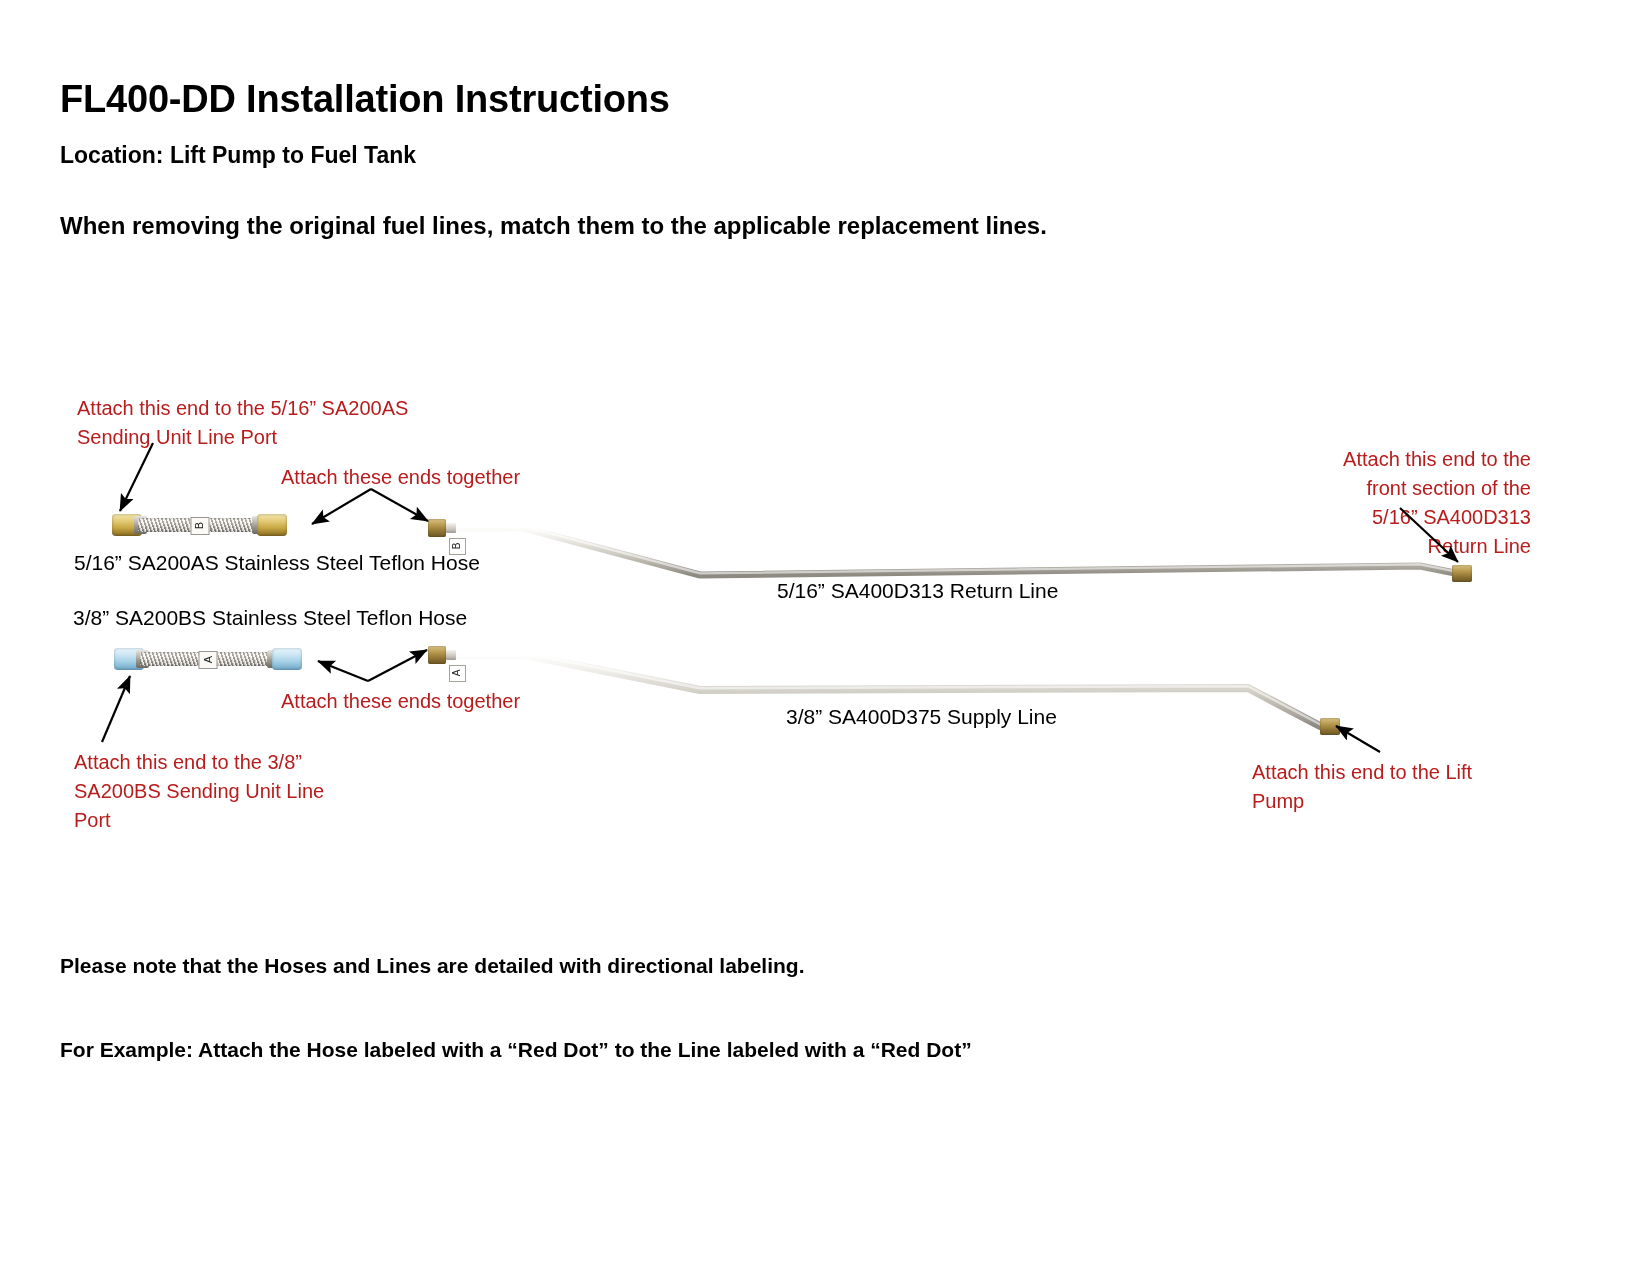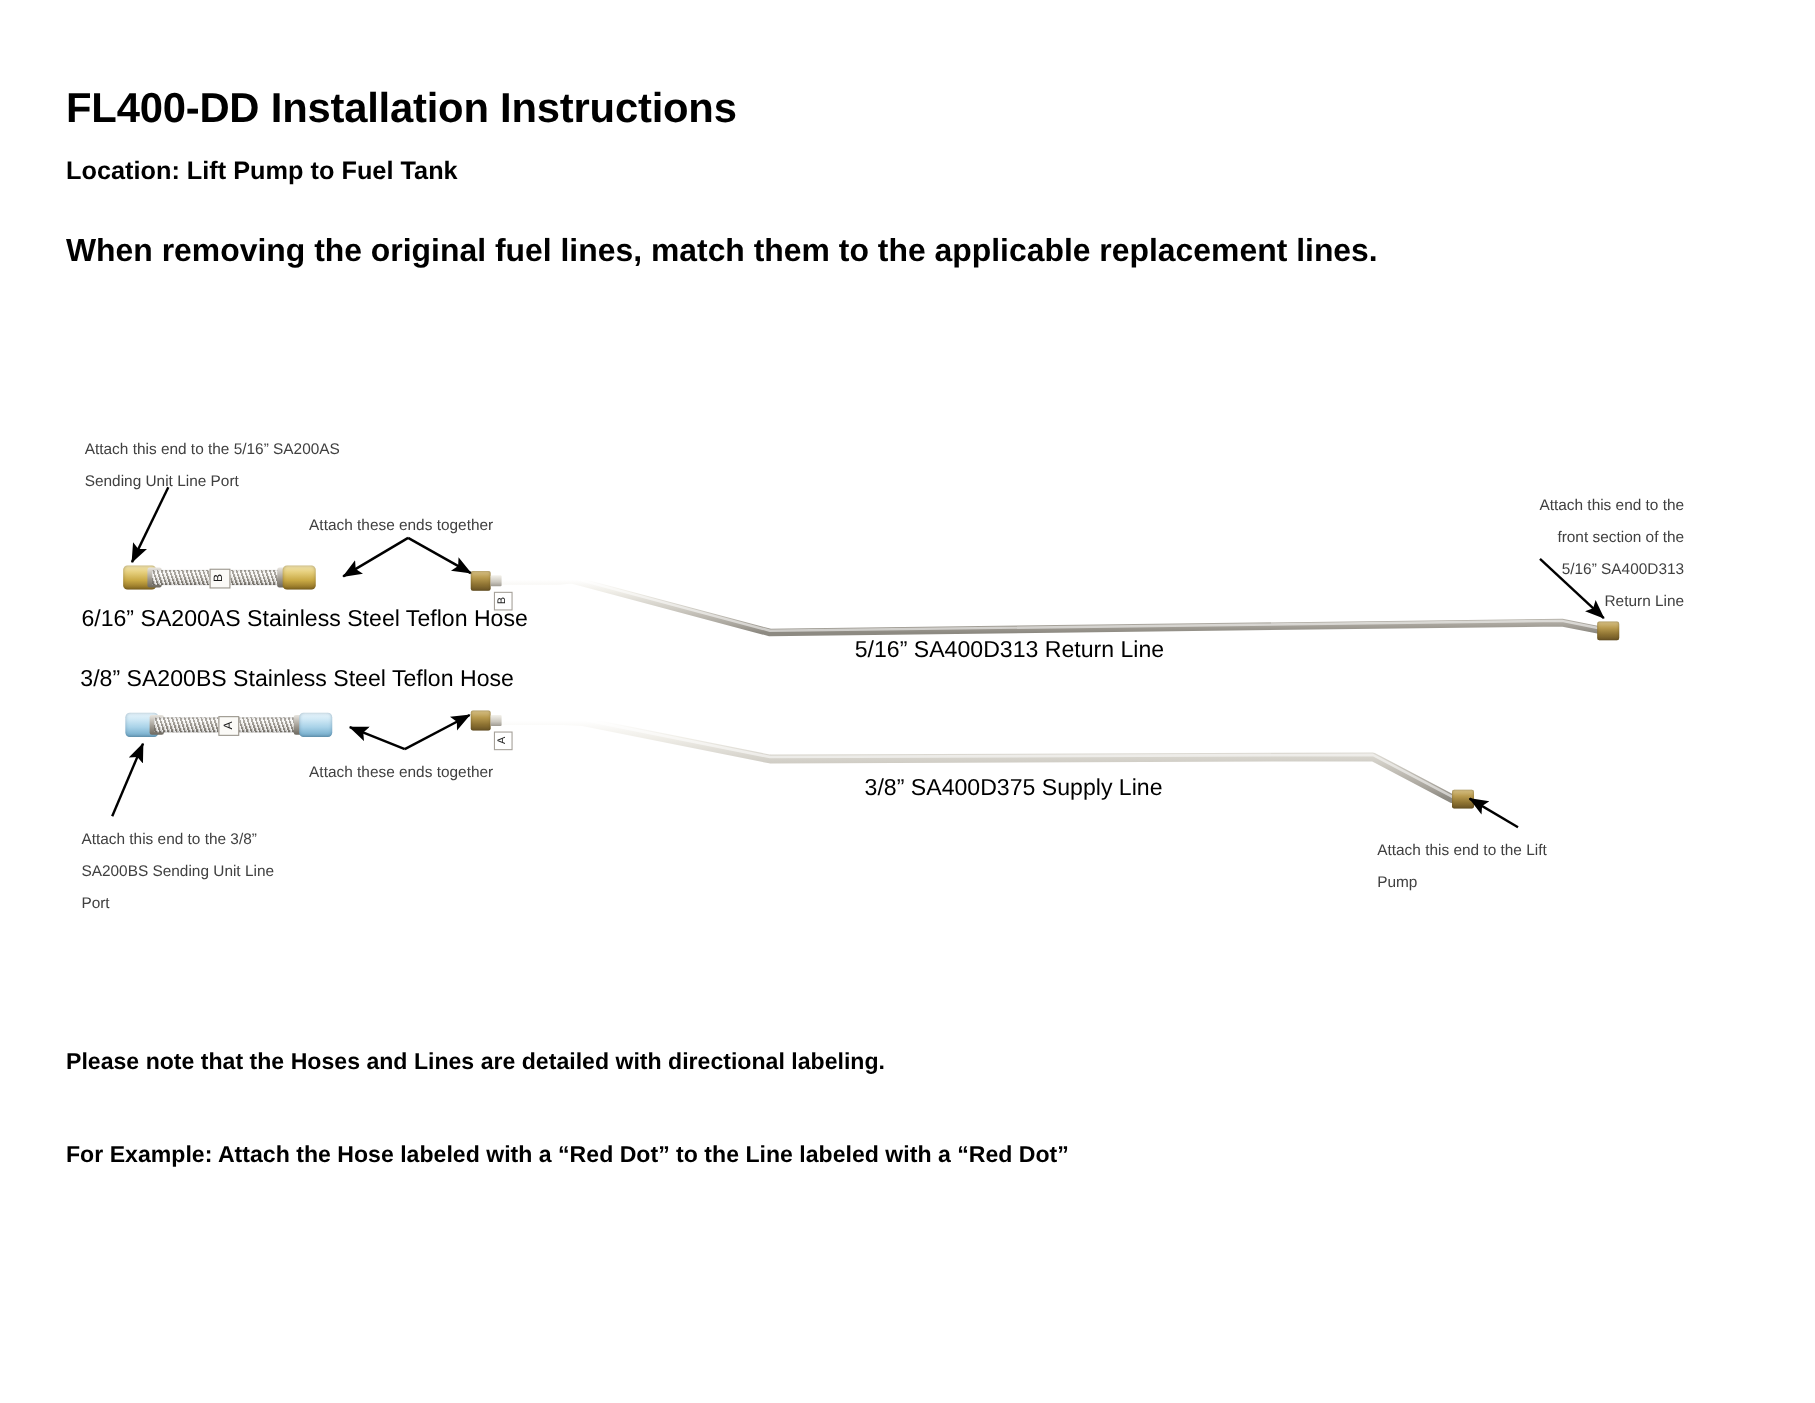--- a/index.html
+++ b/index.html
@@ -34,39 +34,39 @@
     left: 60px;
     top: 142px;
     font-size: 23px;
     font-weight: bold;
     white-space: nowrap;
   }
   .doc-instruction {
     position: absolute;
     left: 60px;
     top: 212px;
-    font-size: 29px;
+    font-size: 24px;
     font-weight: bold;
     white-space: nowrap;
   }
   .footer-line {
     position: absolute;
     left: 60px;
     font-size: 21px;
     font-weight: bold;
     white-space: nowrap;
   }
   .footer-1 { top: 954px; }
   .footer-2 { top: 1038px; }
 
   .anno {
     position: absolute;
-    font-size: 14px;
+    font-size: 20px;
     line-height: 29px;
-    color: #404040;
+    color: #b91c1c;
     white-space: pre-line;
   }
 
   .part-label {
     position: absolute;
     font-size: 21px;
     line-height: 28px;
     white-space: nowrap;
   }
 
@@ -244,21 +244,21 @@
   </div>
 
   <div class="tube-nut" style="left:428px; top:646px; width:18px; height:18px;"></div>
   <div class="tube-ferrule" style="left:446px; top:650px; width:10px; height:10px;"></div>
   <div class="line-tag" style="left:449px; top:665px;">
     <span>A</span>
   </div>
 
   <div class="tube-nut" style="left:1320px; top:718px; width:20px; height:17px;"></div>
 
-  <div class="part-label" style="left:74px; top:549px;">6/16” SA200AS Stainless Steel Teflon Hose</div>
+  <div class="part-label" style="left:74px; top:549px;">5/16” SA200AS Stainless Steel Teflon Hose</div>
   <div class="part-label" style="left:73px; top:604px;">3/8” SA200BS Stainless Steel Teflon Hose</div>
   <div class="part-label" style="left:777px; top:577px;">5/16” SA400D313 Return Line</div>
   <div class="part-label" style="left:786px; top:703px;">3/8” SA400D375 Supply Line</div>
 
   <div class="anno" style="left:77px; top:394px; width:420px;">Attach this end to the 5/16” SA200AS
 Sending Unit Line Port</div>
 
   <div class="anno" style="left:281px; top:463px; width:300px;">Attach these ends together</div>
 
   <div class="anno" style="left:1281px; top:445px; width:250px;text-align:right;">Attach this end to the

